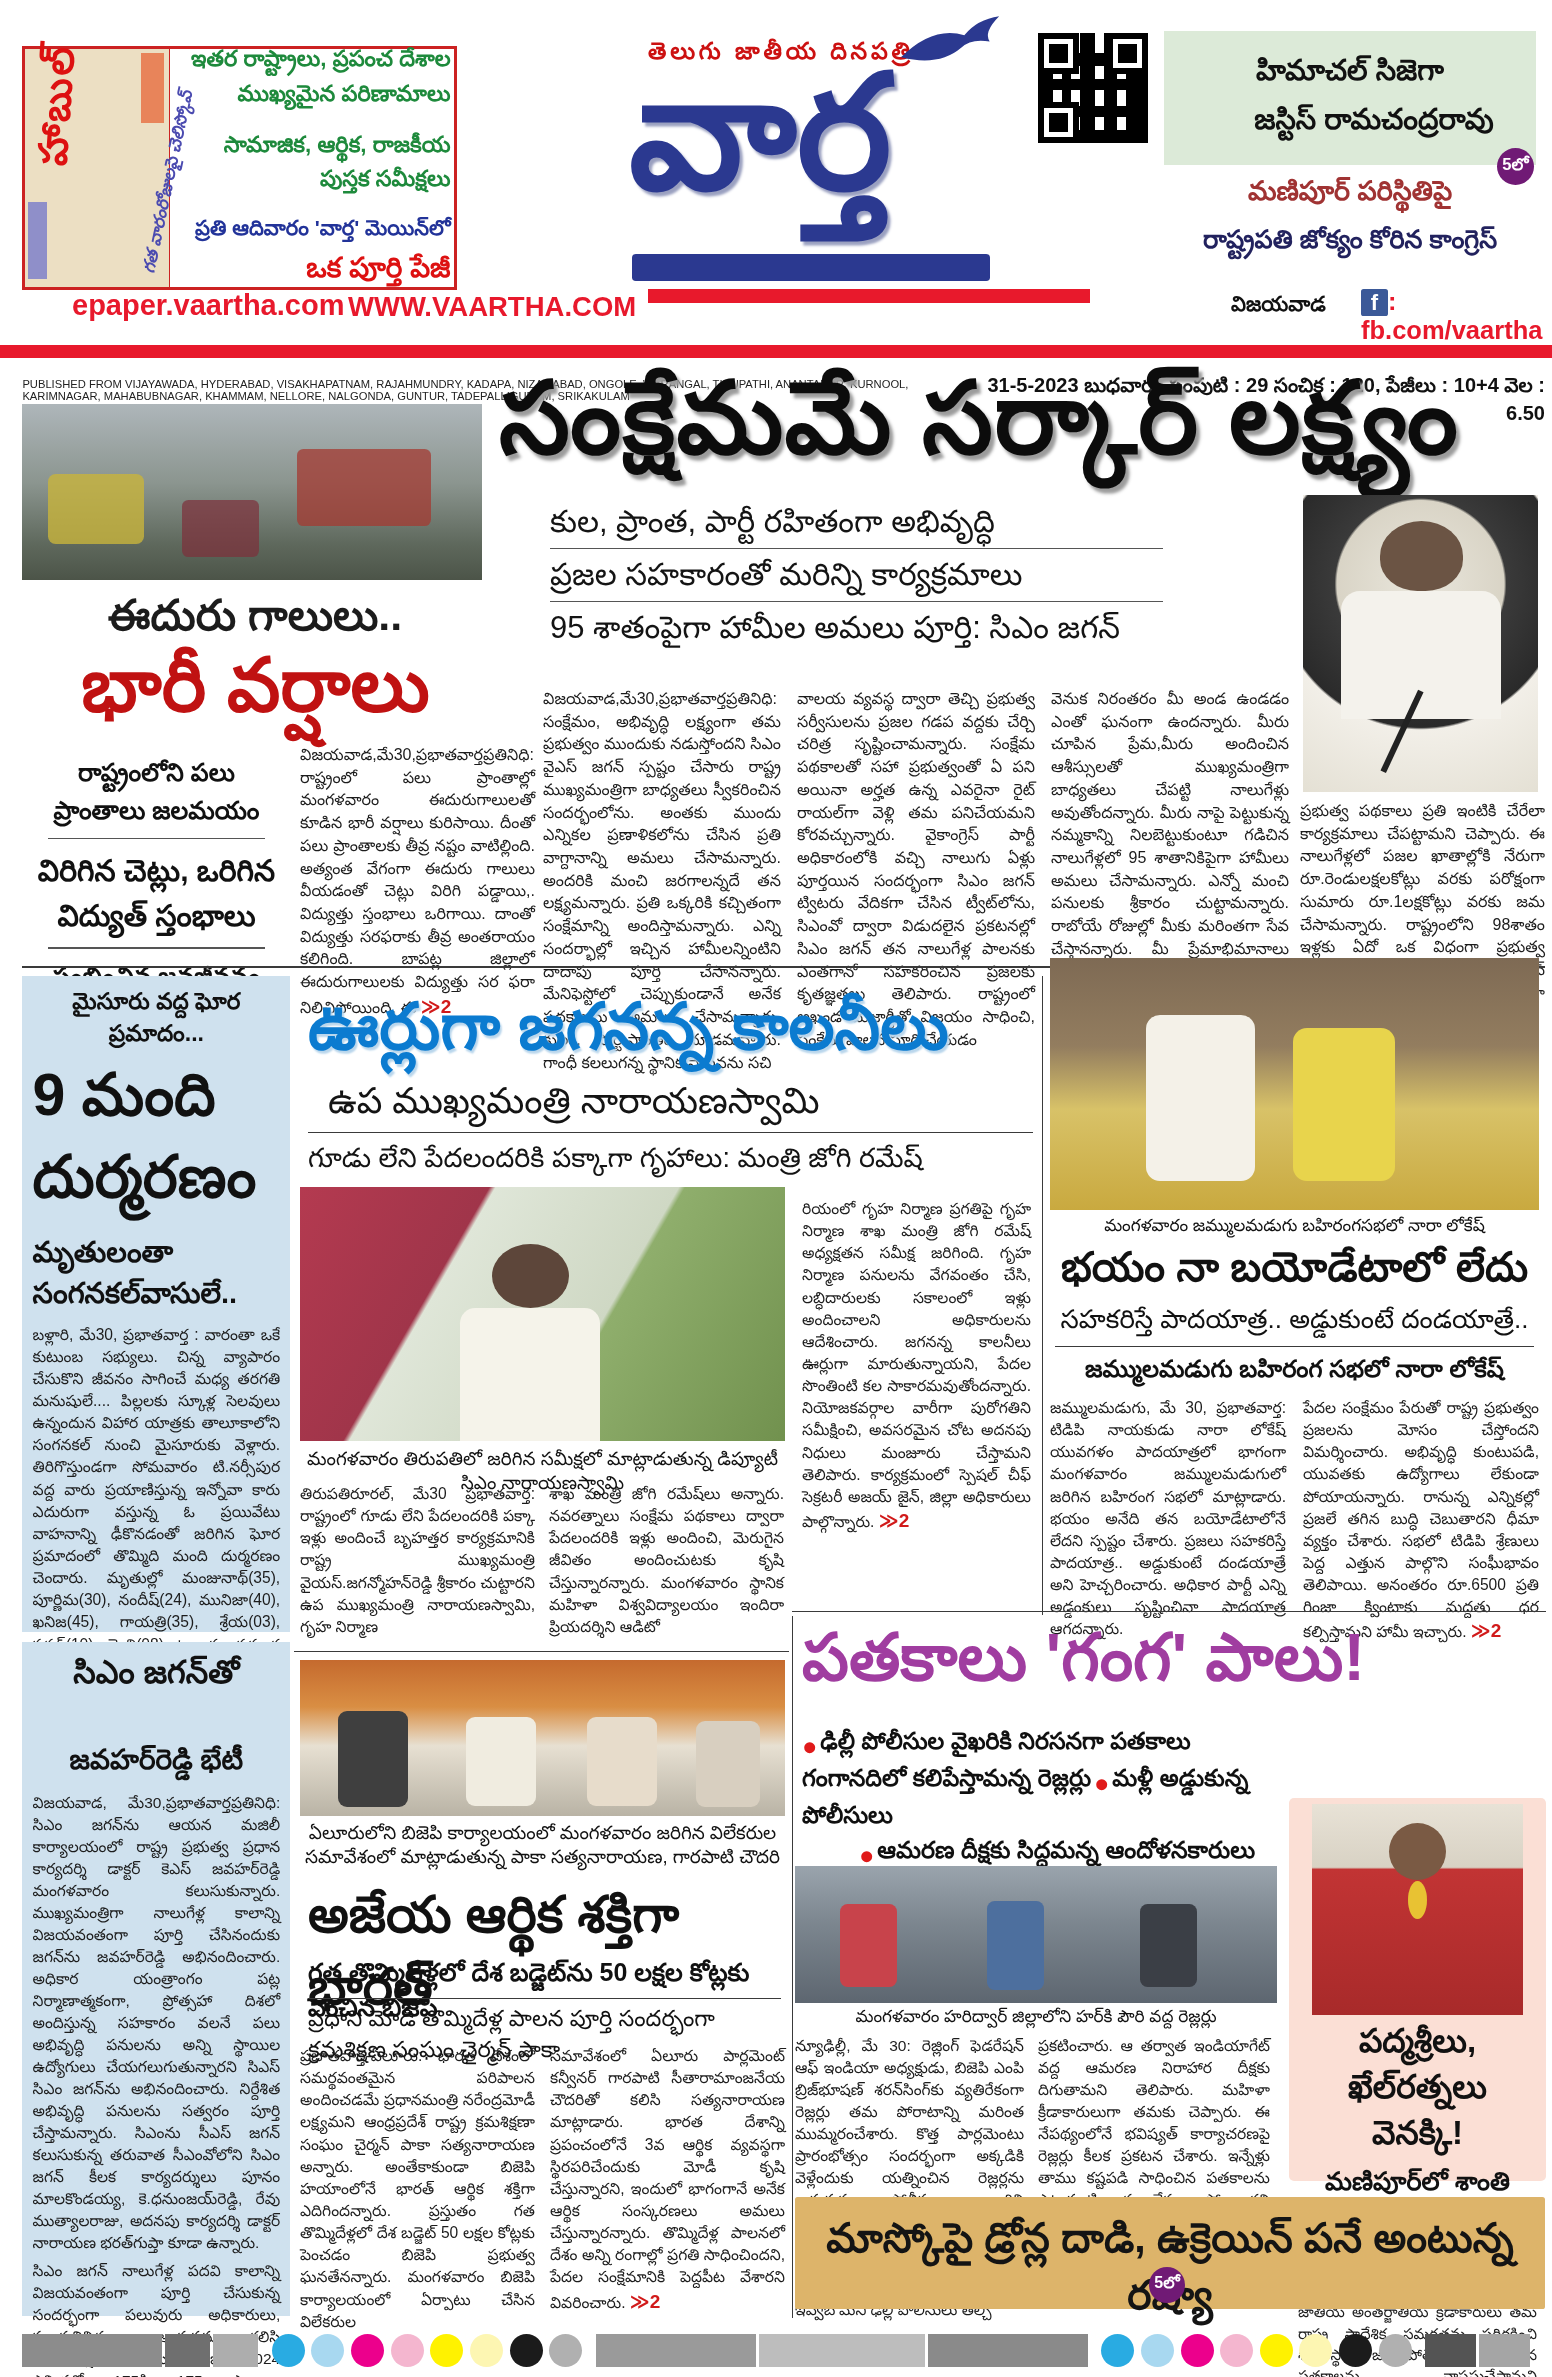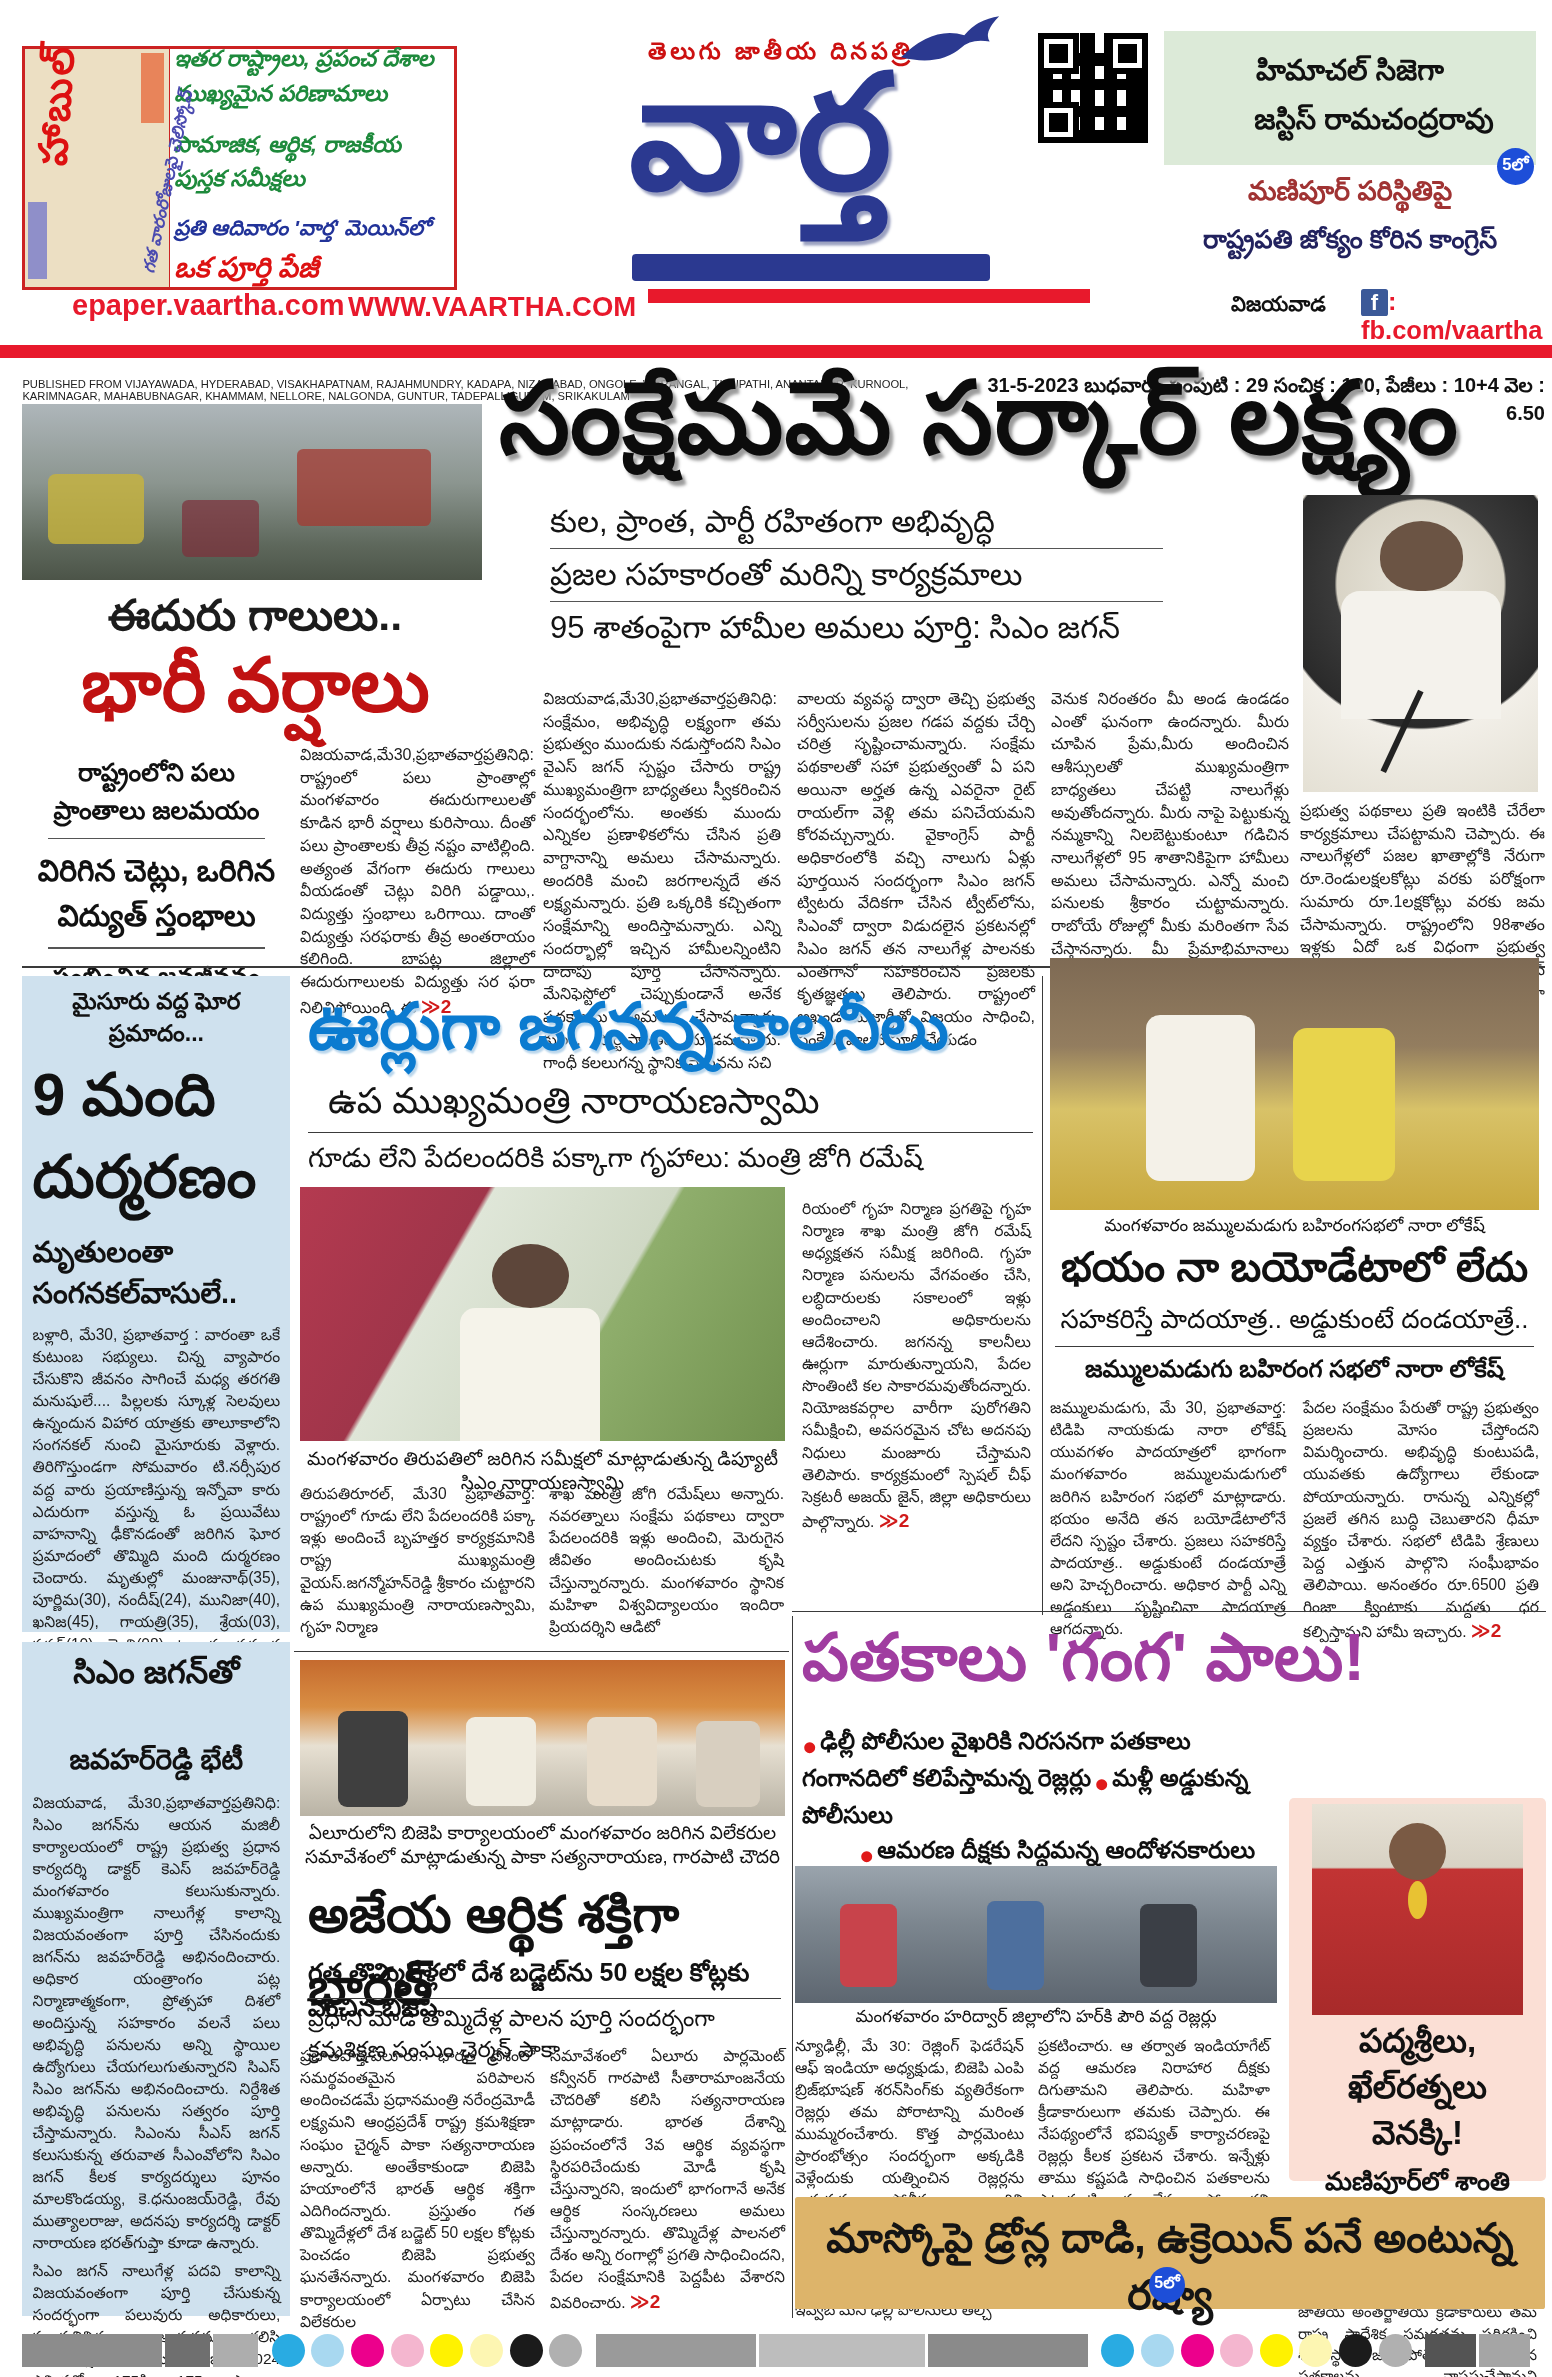--- a/index.html
+++ b/index.html
@@ -14,37 +14,37 @@
   .rule-v{position:absolute;background:#3a3a3a;width:1.9px;}
   .thin{height:1.3px;background:#555;}
   .photo{position:absolute;overflow:hidden;}
   .caption{font-size:17px;line-height:1.3;text-align:center;color:#111;}
   
   .logo-te{font-weight:bold;color:#2b3990;text-shadow:3.2px 3.8px 2.6px #9aa0c0;}
   .red-url{color:#e8192c;font-weight:bold;}
   
   .promo{border:3.2px solid #cc2222;background:#fff;display:flex;}
   .promo-left{width:144px;background:#ecdfc3;position:relative;border-right:1.9px solid #cc2222;}
-  .promo-right{flex:1;display:flex;flex-direction:column;justify-content:center;align-items:flex-start;gap:6.4px;padding:7.7px 3.8px;font-style:italic;}
+  .promo-right{flex:1;display:flex;flex-direction:column;justify-content:center;align-items:flex-end;gap:6.4px;padding:7.7px 3.8px;}
   .green-line{color:#1e8a3c;font-weight:bold;font-size:22.4px;line-height:1.25;text-align:center;}
   .promo-hr{width:62%;height:1.9px;background:#c9a9c9;border:0;margin:5.1px 0;}
   .blue-line{color:#223399;font-weight:bold;font-size:21px;text-align:center;}
   .redbig-line{color:#dd1111;font-weight:bold;font-size:28px;text-align:center;}
   .vert-red{position:absolute;left:5.1px;top:115px;transform:rotate(-86deg);transform-origin:left top;
             color:#dd1111;font-weight:bold;font-size:40px;white-space:nowrap;letter-spacing:2.6px;}
   .vert-blue{position:absolute;left:114px;top:222px;transform:rotate(-78deg);transform-origin:left top;
             color:#4b4bb0;font-weight:bold;font-size:17px;white-space:nowrap;font-style:italic;}
   
   .qr{background:
       linear-gradient(90deg,#000 0 14%,transparent 14% 22%,#000 22% 30%,transparent 30% 38%,#000 38% 52%,transparent 52% 60%,#000 60% 72%,transparent 72% 80%,#000 80% 100%),
       linear-gradient(0deg,#000 0 12%,transparent 12% 24%,#000 24% 34%,transparent 34% 48%,#000 48% 58%,transparent 58% 70%,#000 70% 82%,transparent 82% 100%);
       background-blend-mode:lighten;}
   .qr-eye{position:absolute;width:29px;height:29px;border:6.4px solid #000;background:#fff;}
   .qr-eye:after{content:"";position:absolute;left:5.1px;top:5.1px;width:19px;height:19px;background:#000;}
-  .badge5{position:absolute;border-radius:50%;background:#1d4ed8;color:#fff;font-weight:bold;
+  .badge5{position:absolute;border-radius:50%;background:#701a75;color:#fff;font-weight:bold;
           display:flex;align-items:center;justify-content:center;}
   
   .main-hl{font-weight:bold;color:#0c0c0c;text-shadow:3.8px 4.5px 3.2px #9c9c9c;letter-spacing:1.3px;}
   .deck{color:#141414;font-size:31px;line-height:1.25;}
   .blue-hl{color:#0b7bd0;font-weight:bold;text-shadow:1.9px 2.6px 1.9px #b9d6ec;}
   .purple-hl{color:#a03da0;font-weight:bold;}
   .lightblue-box{background:#cfe1ee;}
   .pink-box{background:#fbdfd5;}
   .gold-box{background:#ddb46a;}
   .greenlight-box{background:#dcead8;}

